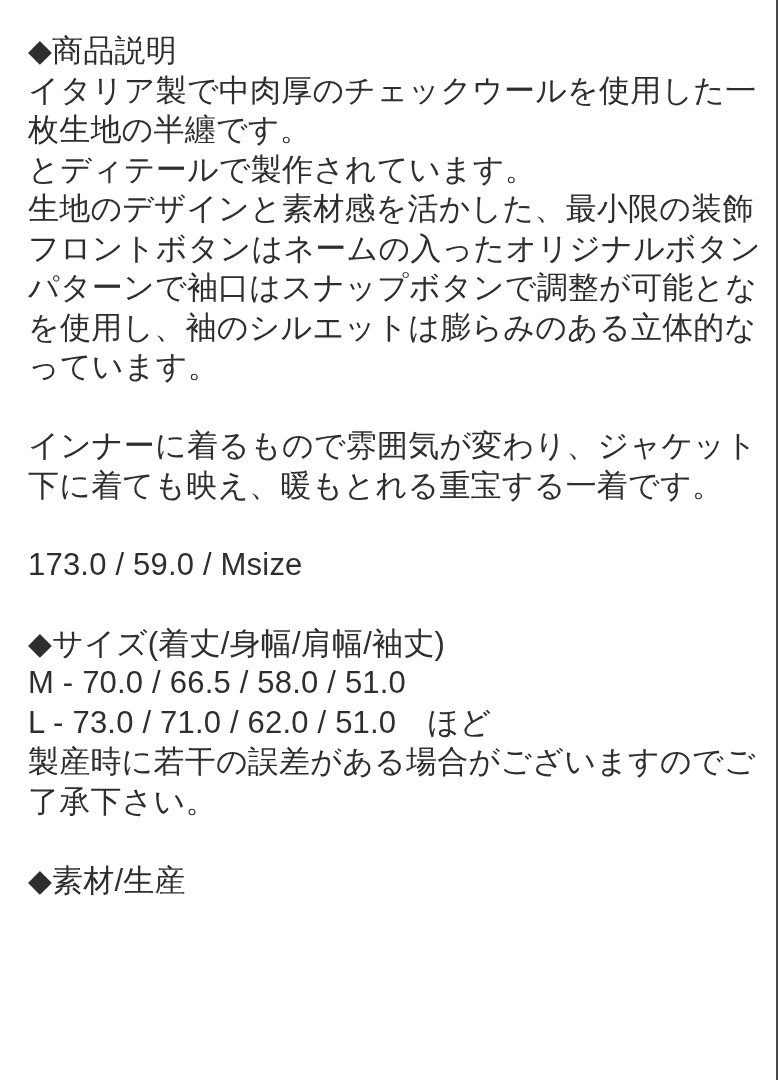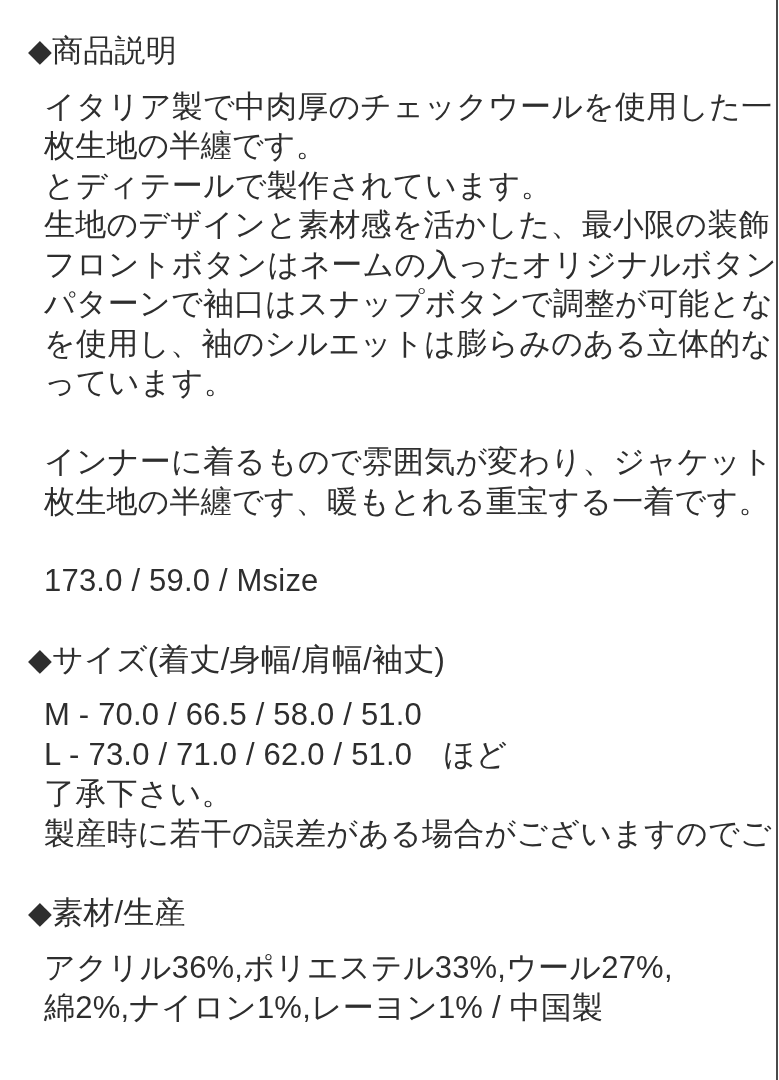--- a/index.html
+++ b/index.html
@@ -30,21 +30,21 @@
   }
   .section:last-child {
     margin-bottom: 0;
   }
   .heading {
     font-weight: normal;
     font-size: 31px;
     margin: 0;
   }
   .paragraph {
-    margin: 16px;
+    margin: 0;
   }
   .paragraph + .paragraph {
     margin-top: 39.5px;
   }
   .line {
     min-height: 39.5px;
   }
   .right-edge-divider {
     position: absolute;
     top: 0;
@@ -66,43 +66,39 @@
       <div class="line">枚生地の半纏です。</div>
       <div class="line">とディテールで製作されています。</div>
       <div class="line">生地のデザインと素材感を活かした、最小限の装飾</div>
       <div class="line">フロントボタンはネームの入ったオリジナルボタン</div>
       <div class="line">パターンで袖口はスナップボタンで調整が可能とな</div>
       <div class="line">を使用し、袖のシルエットは膨らみのある立体的な</div>
       <div class="line">っています。</div>
     </div>
     <div class="paragraph">
       <div class="line">インナーに着るもので雰囲気が変わり、ジャケット</div>
-      <div class="line">枚生地の半纏です、暖もとれる重宝する一着です。</div>
+      <div class="line">下に着ても映え、暖もとれる重宝する一着です。</div>
     </div>
   </div>
 
   <div class="section">
     <div class="paragraph">
       <div class="line">173.0 / 59.0 / Msize</div>
     </div>
   </div>
 
   <div class="section">
     <div class="heading line">◆サイズ(着丈/身幅/肩幅/袖丈)</div>
     <div class="paragraph">
       <div class="line">M - 70.0 / 66.5 / 58.0 / 51.0</div>
       <div class="line">L - 73.0 / 71.0 / 62.0 / 51.0　ほど</div>
+      <div class="line">製産時に若干の誤差がある場合がございますのでご</div>
       <div class="line">了承下さい。</div>
-      <div class="line">製産時に若干の誤差がある場合がございますのでご</div>
     </div>
   </div>
 
   <div class="section">
     <div class="heading line">◆素材/生産</div>
-    <div class="paragraph">
-      <div class="line">アクリル36%,ポリエステル33%,ウール27%,</div>
-      <div class="line">綿2%,ナイロン1%,レーヨン1% / 中国製</div>
-    </div>
   </div>
 
 </div>
 
 <div class="right-edge-divider"></div>
 
 </body></html>

